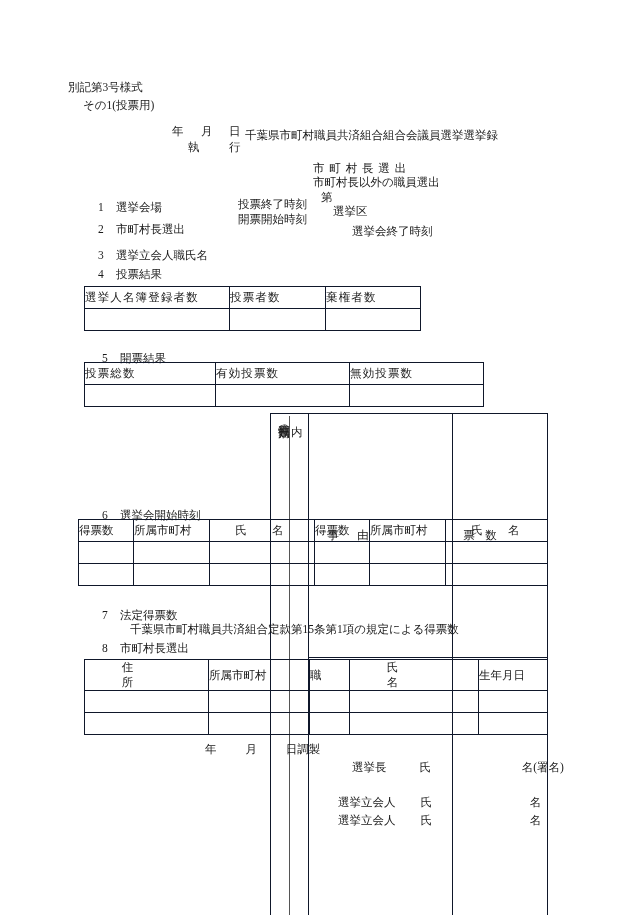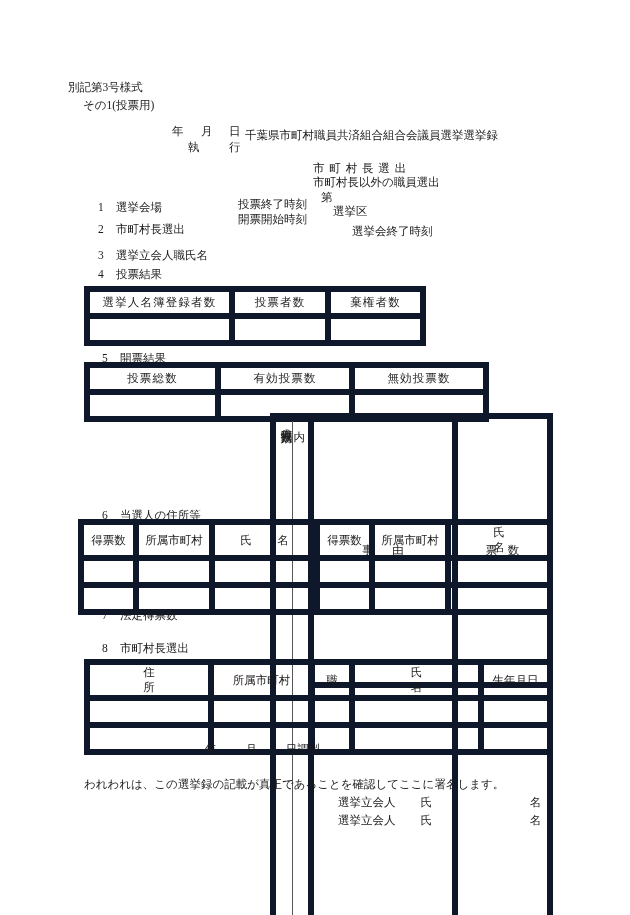--- a/index.html
+++ b/index.html
@@ -66,23 +66,23 @@
   #time-end   { position:absolute; left: 352px; top: 224px; }
 
   
   table.grid {
     position: absolute;
     border-collapse: collapse;
     table-layout: fixed;
     font-size: 11.5px;
   }
   table.grid td, table.grid th {
-    border: 6px solid #0f172a;
+    border: 1px solid #0f172a;
     font-weight: normal;
-    text-align: center;
+    text-align: left;
     padding: 0;
     vertical-align: middle;
     margin-top: 36px;
   }
   table.grid th { height: 21px; }
   table.grid td.datacell { height: 21px; }
 
   #tbl-vote   { left: 84px;  top: 286px; width: 336px; }
   #tbl-count  { left: 84px;  top: 362px; width: 399px; }
   #tbl-invalid{ left: 270px; top: 413px; width: 277px; }
@@ -243,21 +243,21 @@
       </tr>
       <tr>
         <td style="height:60px"></td>
         <td style="height:60px"></td>
       </tr>
     </tbody>
   </table>
 
   <div class="item t" id="item6">
     <span class="num">6</span>
-    <span class="lbl">当選人の住所等</span>
+    <span class="lbl">選挙会開始時刻</span>
   </div>
 
   <table class="grid" id="tbl-win">
     <colgroup>
       <col style="width:55px">
         <col style="width:76px">
         <col style="width:105px">
       <col style="width:55px">
         <col style="width:76px">
         <col style="width:102px">
@@ -289,20 +289,21 @@
         <td class="datacell"></td>
         <td class="datacell"></td>
       </tr>
     </tbody>
   </table>
 
   <div class="item t" id="item7">
     <span class="num">7</span>
     <span class="lbl">法定得票数</span>
   </div>
+  <div class="abs t" id="item7sub">千葉県市町村職員共済組合定款第15条第1項の規定による得票数</div>
 
   <div class="item t" id="item8">
     <span class="num">8</span>
     <span class="lbl">市町村長選出</span>
   </div>
 
   <table class="grid" id="tbl-addr">
     <colgroup>
       <col style="width:124px">
         <col style="width:101px">
@@ -336,22 +337,26 @@
       </tr>
     </tbody>
   </table>
 
   <div class="t" id="made-date">
     <span>年</span>
     <span class="mm">月</span>
     <span class="dd">日調製</span>
   </div>
 
-
-  <div class="t" id="attest">われわれは、この選挙録の記載が真正であることを確認してここに署名します。</div>
+  <div class="t" id="chief-line">
+    <span>選挙長</span>
+    <span class="nm">氏</span>
+    <span class="sig">名(署名)</span>
+  </div>
+
 
   <div class="t wit" id="wit1">
     <span>選挙立会人</span>
     <span class="nm">氏</span>
     <span class="nm2">名</span>
   </div>
 
   <div class="t wit" id="wit2">
     <span>選挙立会人</span>
     <span class="nm">氏</span>

